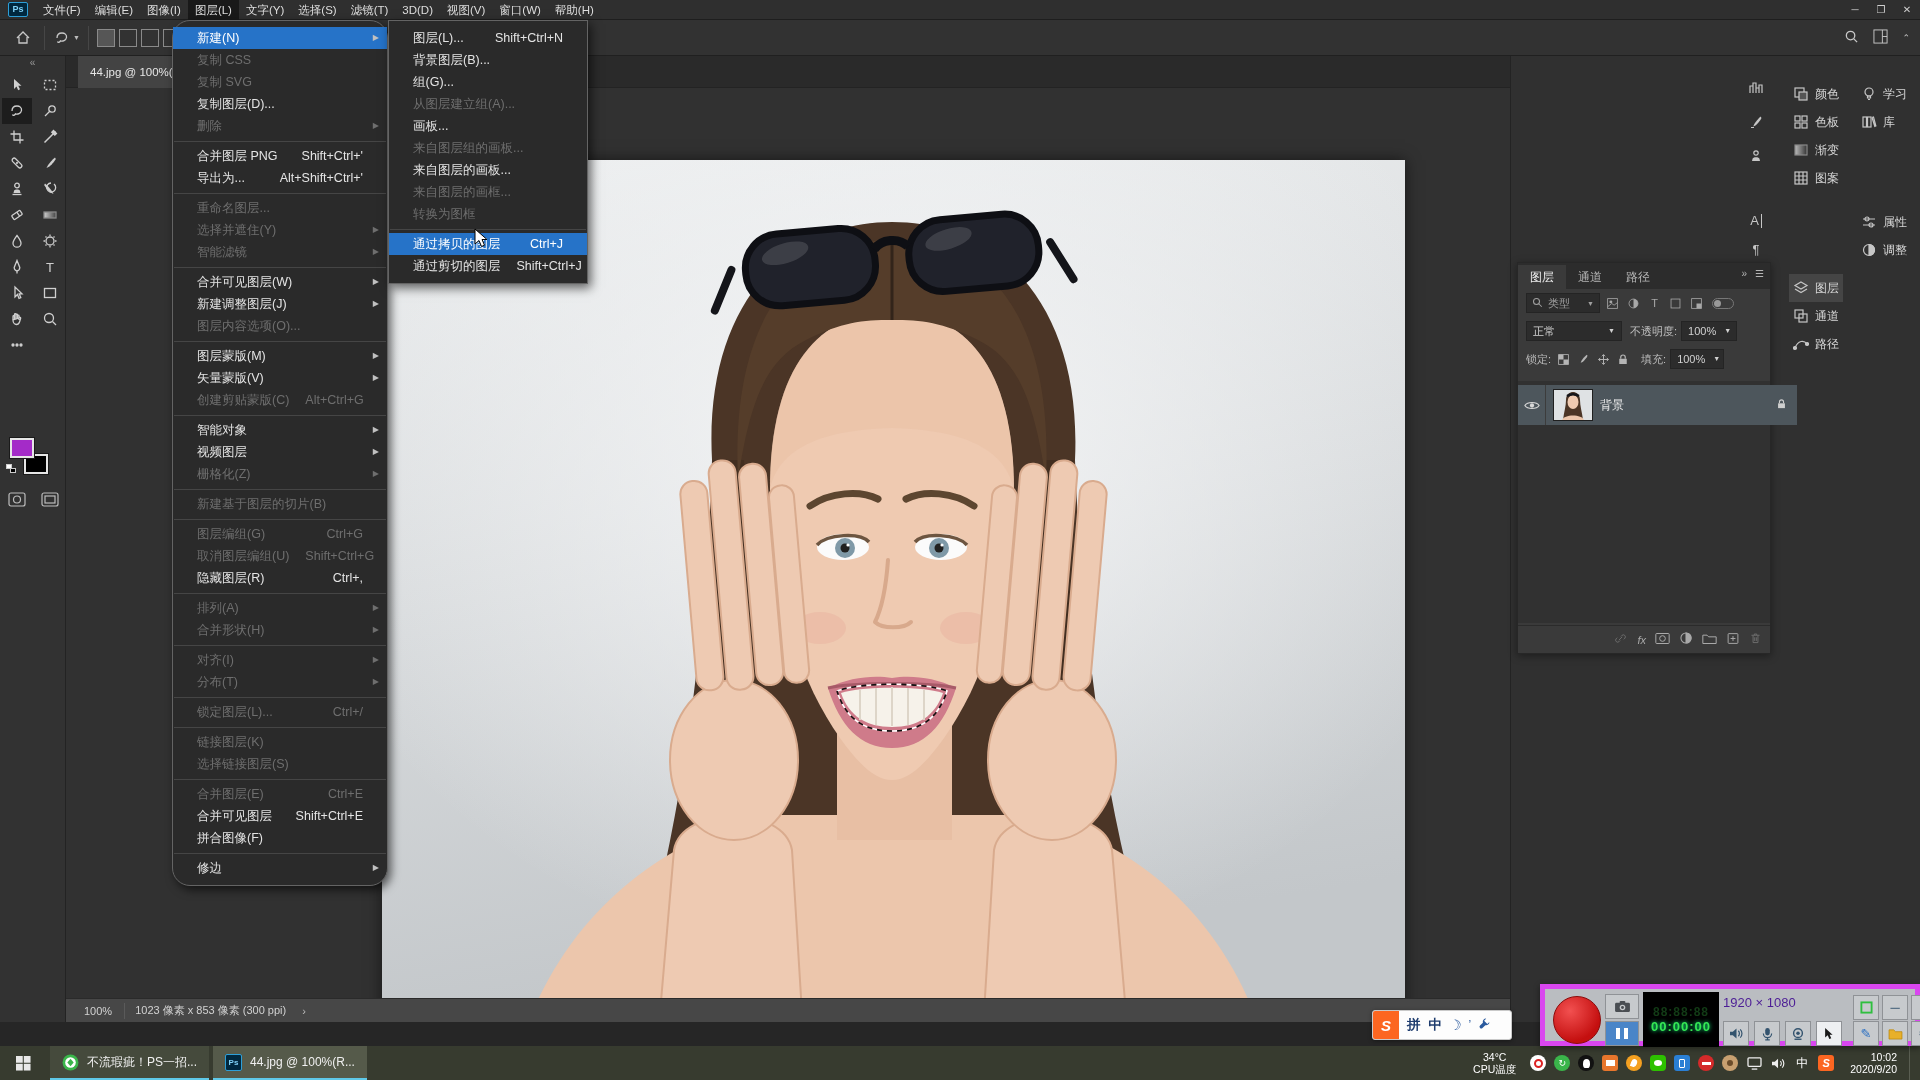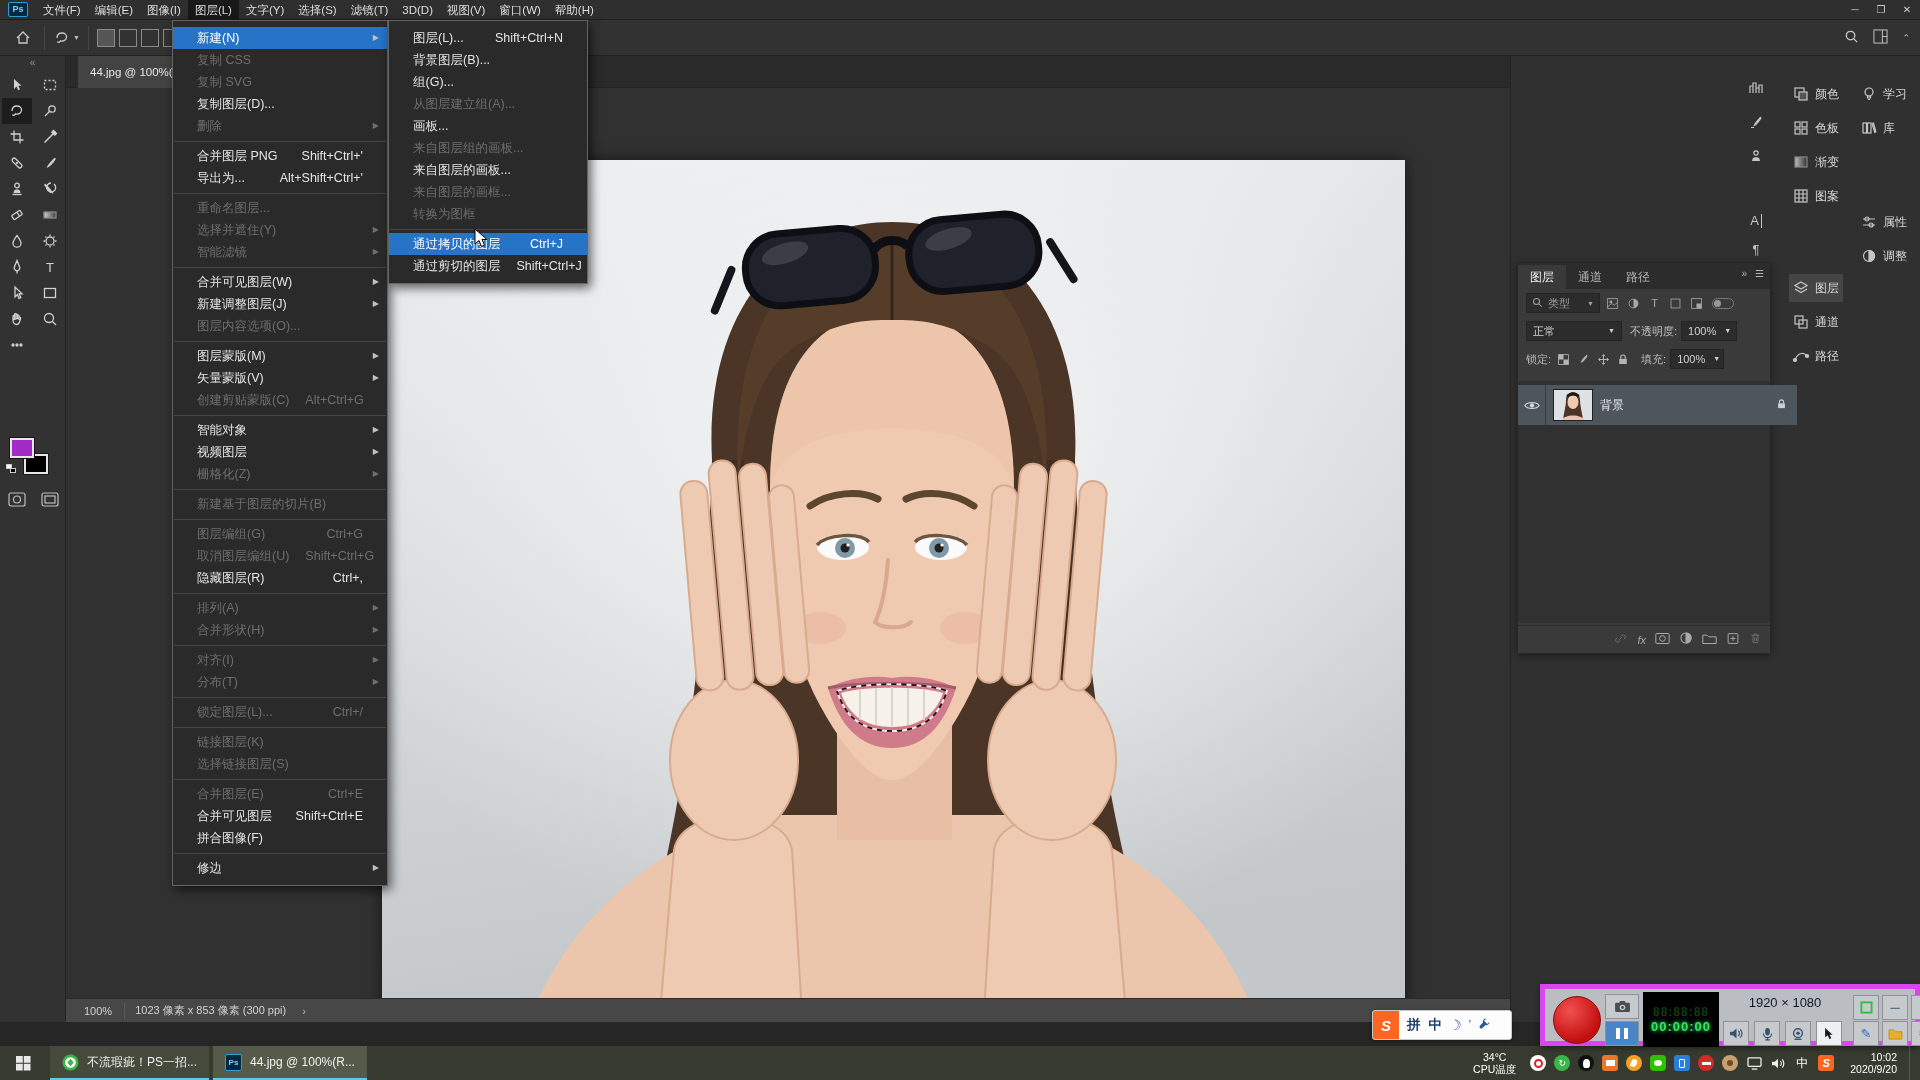--- a/index.html
+++ b/index.html
@@ -52,21 +52,21 @@
   .photo{position:absolute;left:316px;top:72px;width:1023px;height:853px;box-shadow:0 0 14px rgba(0,0,0,.55);}
   .statusbar{position:absolute;left:0;top:942px;width:1444px;height:24px;background:#474747;border-top:1px solid #2a2a2a;display:flex;align-items:center;font-size:11px;color:#d2d2d2;}
   .statusbar .z{padding:0 12px 0 18px;border-right:1px solid #5a5a5a;height:16px;line-height:16px;}
   .statusbar .info{padding:0 10px;}
   .statusbar .ch{color:#bbb;margin-left:6px;}
 
   
   .rightdock{position:absolute;left:1510px;top:56px;width:410px;height:966px;background:#303030;border-left:1px solid #232323;}
   .iconstrip{position:absolute;left:228px;top:24px;width:34px;display:flex;flex-direction:column;align-items:center;gap:14px;color:#c6c6c6;}
   .iconstrip .gap{height:18px;}
-  .dockcol{position:absolute;display:flex;flex-direction:column;gap:6px;}
+  .dockcol{position:absolute;display:flex;flex-direction:column;}
   .dockbtn{display:flex;align-items:center;gap:6px;height:28px;color:#d6d6d6;font-size:12px;padding:0 4px;}
   .dockbtn svg{stroke:#c6c6c6;fill:none;stroke-width:1.2;}
 
   
   .lpanel{position:absolute;left:6px;top:206px;width:254px;height:392px;background:#3a3a3a;border:1px solid #272727;box-shadow:0 2px 8px rgba(0,0,0,.4);}
   .lp-tabs{height:26px;background:#2c2c2c;display:flex;align-items:flex-end;position:relative;}
   .lp-tab{height:24px;line-height:24px;font-size:12px;color:#b5b5b5;padding:0 12px;}
   .lp-tab.active{background:#3a3a3a;color:#efefef;}
   .lp-tabs .tr{position:absolute;right:6px;top:5px;color:#b5b5b5;font-size:10px;display:flex;gap:8px;}
   .lp-row{display:flex;align-items:center;padding:4px 8px;gap:4px;font-size:11px;color:#bdbdbd;}
@@ -88,21 +88,21 @@
   
   .menu{position:absolute;background:#2a2a2a;border:1px solid #646464;padding:6px 0;z-index:60;box-shadow:3px 4px 10px rgba(0,0,0,.6);}
   .mi{height:22px;line-height:22px;display:flex;padding:0 24px;position:relative;font-size:12.5px;color:#e4e4e4;white-space:nowrap;}
   .mi .ml{flex:1;padding-right:16px;}
   .mi .ms{text-align:right;}
   .mi.hl{background:#2673c8;color:#fff;}
   .mi.d{color:#6e6e6e;}
   .mi.sub::after{content:"▶";position:absolute;right:8px;top:0;font-size:8px;line-height:22px;color:#c0c0c0;}
   .mi.d.sub::after{color:#6e6e6e;}
   .msep{height:1px;background:#454545;margin:3.5px 1px;}
-  #layerMenu{left:172px;top:20px;width:216px;}
+  #layerMenu{left:172px;top:20px;width:216px;border-radius:18px;}
   #newSub{left:388px;top:20px;width:200px;}
 
   
   .taskbar{position:absolute;left:0;top:1046px;width:1920px;height:34px;background:#373b2f;z-index:80;display:flex;align-items:stretch;}
   .startbtn{width:46px;display:flex;align-items:center;justify-content:center;}
   .startbtn svg{fill:#e8e8e8;}
   .taskbtn{display:flex;align-items:center;gap:8px;margin-left:4px;padding:0 12px;max-width:370px;border-bottom:2px solid #5fc9e8;background:#454a3c;color:#f0f0f0;font-size:12px;white-space:nowrap;overflow:hidden;}
   .taskbtn.active{background:#555a4a;}
   .tb-psicon{width:17px;height:17px;background:#00283f;border:1px solid #2d9fd8;border-radius:2px;color:#7fd1f7;font-size:8px;line-height:15px;text-align:center;font-weight:bold;flex:0 0 auto;}
   .tray{position:absolute;right:0;top:0;height:34px;display:flex;align-items:center;gap:8px;padding-right:6px;color:#fff;}
@@ -121,21 +121,21 @@
   
   .recorder{position:absolute;left:1540px;top:984px;width:380px;height:62px;background:#babdc1;border:5px solid #d946ef;z-index:84;box-shadow:0 2px 6px rgba(0,0,0,.45);}
   .rec-big{position:absolute;left:8px;top:7px;width:48px;height:48px;border-radius:50%;background:radial-gradient(circle at 35% 30%,#f25050,#c40f0f 70%);border:1px solid #8c0a0a;}
   .rec-sq{position:absolute;width:34px;height:25px;background:#c7cacd;border:1px solid #8f9296;display:flex;align-items:center;justify-content:center;}
   .rec-cam{left:60px;top:5px;}
   .rec-pause{left:60px;top:32px;background:#4a85c8;}
   .pbar{width:4px;height:11px;background:#fff;margin:0 2px;display:inline-block;}
   .lcd{position:absolute;left:98px;top:3px;width:76px;height:55px;background:#000;display:flex;flex-direction:column;align-items:center;justify-content:center;font-family:"DejaVu Sans Mono",monospace;}
   .lcd .dim{color:#123c16;font-size:12px;font-weight:bold;letter-spacing:1px;}
   .lcd .lit{color:#35e854;font-size:13px;font-weight:bold;letter-spacing:1px;text-shadow:0 0 4px #1f8;}
-  .rec-res{position:absolute;left:178px;top:6px;width:124px;text-align:center;color:#0f172a;font-size:13px;}
+  .rec-res{position:absolute;left:178px;top:6px;width:124px;text-align:left;color:#4c1d95;font-size:13px;}
   .rec-ic{position:absolute;width:26px;height:25px;background:#c7cacd;border:1px solid #8f9296;display:flex;align-items:center;justify-content:center;font-size:13px;color:#33536e;}
   .rec-ic.white{background:#eef0f2;}
   .rec-x{color:#d01818;font-weight:bold;}
   .rec-green{color:#2fbf3f;font-weight:bold;}
   .rec-pencil{color:#2a6fc2;}
 
   .cursor{position:absolute;z-index:100;}
   svg text{font-family:"Liberation Sans",sans-serif;}
 </style>
 </head>

